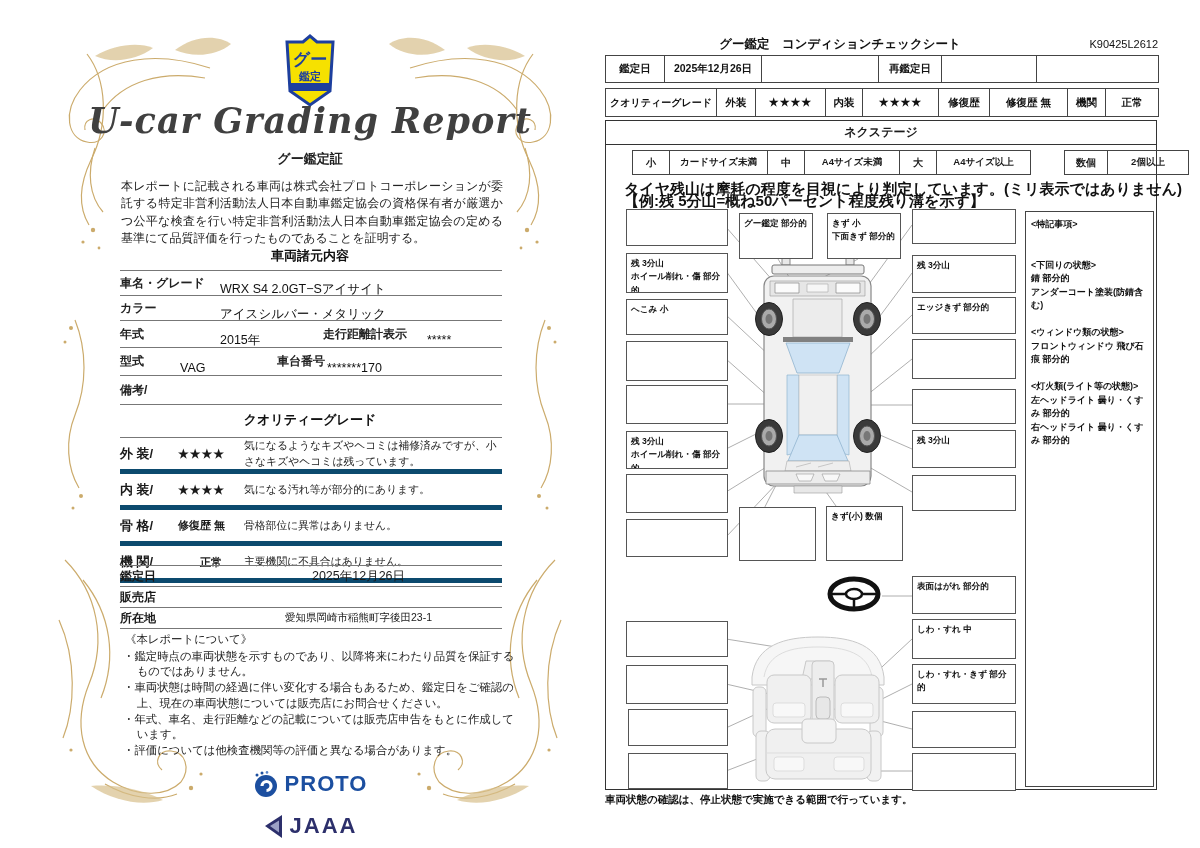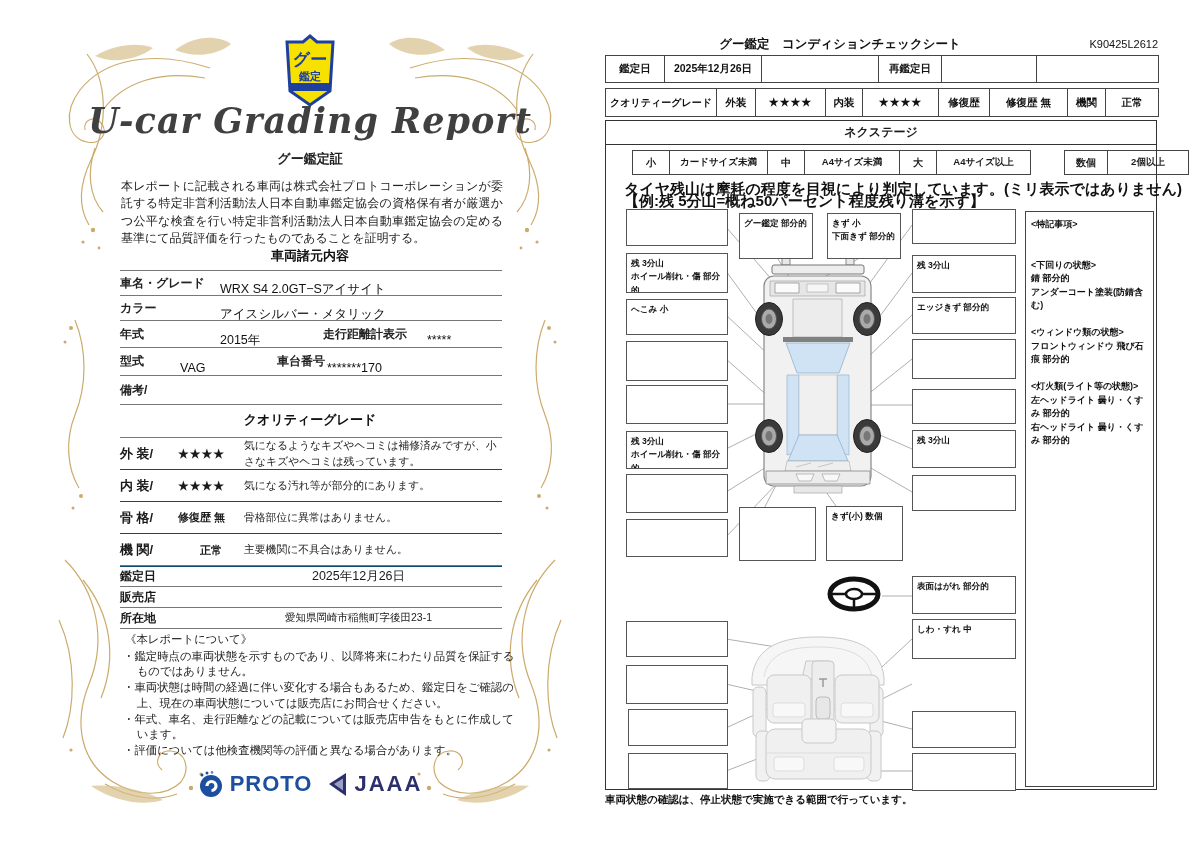--- a/index.html
+++ b/index.html
@@ -20,34 +20,34 @@
   #lp-intro{left:86px;top:158px;width:382px;font-family:"Liberation Serif","DejaVu Serif",serif;
     font-size:12px;line-height:1.45;text-align:justify;color:#222;}
   .lp-sec-title{width:550px;text-align:center;font-size:13px;font-weight:bold;color:#111;}
   #spec-title{left:0;top:227px;}
   #grade-title{left:0;top:391px;}
   #spec-table{left:85px;top:250px;width:382px;border-top:1px solid #777;}
   .srow{display:flex;align-items:center;border-bottom:1px solid #777;font-size:12px;position:relative;}
   .srow .lab{font-weight:bold;color:#222;}
   .srow .val{font-size:12.5px;color:#111;margin-top:12px;}
   #grade-table{left:85px;top:417px;width:382px;border-top:1px solid #777;}
-  .grow{display:flex;align-items:center;border-bottom:1px solid #0c4a6e;position:relative;}
+  .grow{display:flex;align-items:center;border-bottom:5px solid #0c4a6e;position:relative;}
   .grow .glab{width:58px;font-size:13px;font-weight:bold;flex:none;}
   .grow .gval{width:66px;font-size:12px;font-weight:bold;letter-spacing:1px;flex:none;}
   .grow .gdesc{flex:1;font-size:10.8px;line-height:1.45;color:#222;}
   #info-table{left:85px;top:545px;width:382px;border-top:1px solid #777;}
   .irow{display:flex;align-items:center;border-bottom:1px solid #777;height:20px;}
   .irow .lab{width:95px;font-weight:bold;font-size:12px;flex:none;}
   .irow .val{flex:1;text-align:center;}
   #notes{left:88px;top:612px;width:392px;font-family:"Liberation Serif","DejaVu Serif",serif;
     font-size:11.4px;line-height:1.38;color:#222;}
   #notes-title{margin-bottom:1px;padding-left:2px;}
   .note{padding-left:1.2em;text-indent:-1.2em;}
   .note::before{content:"・";}
-  #logos{left:85px;top:750px;width:380px;display:flex;justify-content:center;align-items:center;gap:15px;}
+  #logos{left:85px;top:750px;width:380px;display:flex;justify-content:center;align-items:center;gap:15px;flex-direction:column;}
   .logo{display:flex;align-items:center;gap:5px;}
   #proto-text{font-size:22px;font-weight:bold;color:#1c4fa0;letter-spacing:1px;}
   #jaaa-text{font-size:22px;font-weight:bold;color:#2c2f6b;letter-spacing:2px;}
 
   
   #rp-title{left:30px;top:6px;width:420px;text-align:center;font-size:12.5px;font-weight:bold;color:#111;}
   #rp-docnum{right:2px;top:8px;font-size:11px;color:#111;}
   .rtable{display:flex;border:1.3px solid #444;background:#fff;}
   .rcell{border-left:1px solid #444;display:flex;align-items:center;justify-content:center;
     font-size:10.5px;font-weight:bold;color:#111;overflow:hidden;white-space:nowrap;}
@@ -369,20 +369,21 @@
     <div class="lbox" style="left:306px;top:218px;width:94px;height:32px"></div>
     <div class="lbox" style="left:306px;top:268px;width:94px;height:27px"></div>
     <div class="lbox" style="left:306px;top:309px;width:94px;height:30px">残 3分山</div>
     <div class="lbox" style="left:306px;top:354px;width:94px;height:28px"></div>
 
     <div class="lbox" style="left:133px;top:386px;width:67px;height:46px"></div>
     <div class="lbox" style="left:220px;top:385px;width:67px;height:47px">きず(小) 数個</div>
 
     <div class="lbox" style="left:306px;top:455px;width:94px;height:30px">表面はがれ 部分的</div>
     <div class="lbox" style="left:306px;top:498px;width:94px;height:32px">しわ・すれ 中</div>
+    <div class="lbox" style="left:306px;top:543px;width:94px;height:32px">しわ・すれ・きず 部分的</div>
     <div class="lbox" style="left:306px;top:590px;width:94px;height:29px"></div>
     <div class="lbox" style="left:306px;top:632px;width:94px;height:30px"></div>
 
     <div class="lbox" style="left:20px;top:500px;width:92px;height:28px"></div>
     <div class="lbox" style="left:20px;top:544px;width:92px;height:31px"></div>
     <div class="lbox" style="left:22px;top:588px;width:90px;height:29px"></div>
     <div class="lbox" style="left:22px;top:632px;width:90px;height:28px"></div>
 
     <div class="abs" id="remarks-panel">&lt;特記事項&gt;
 

